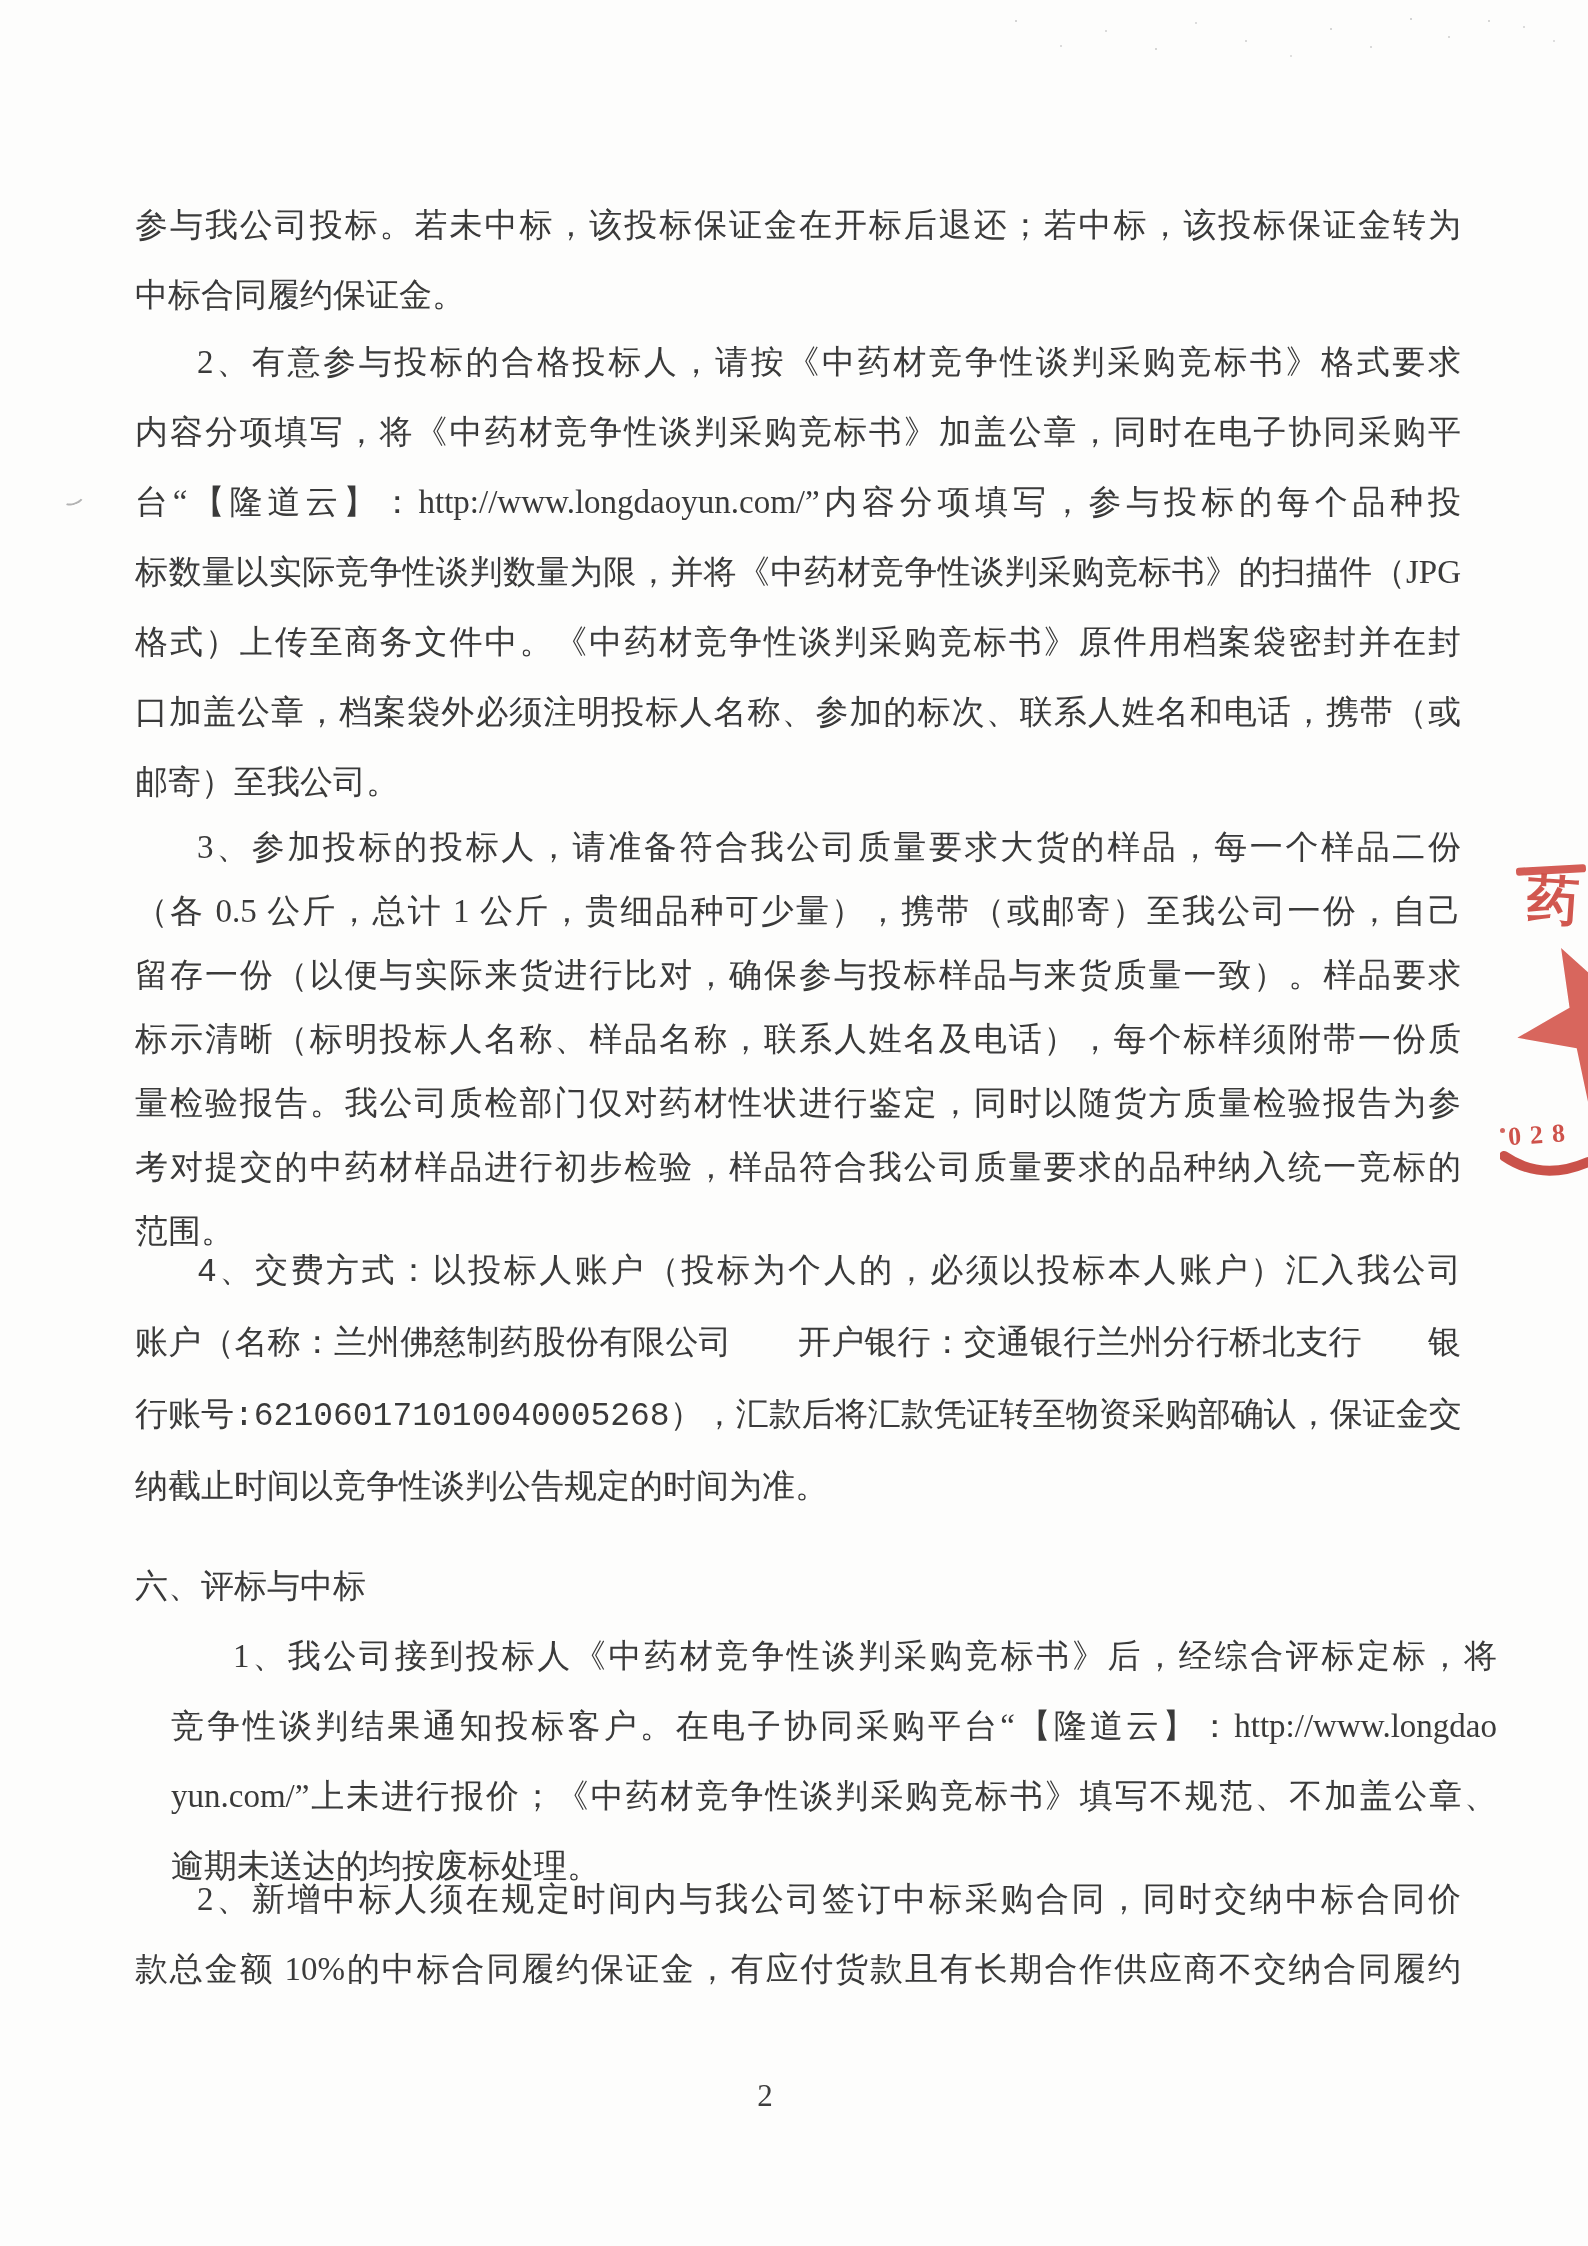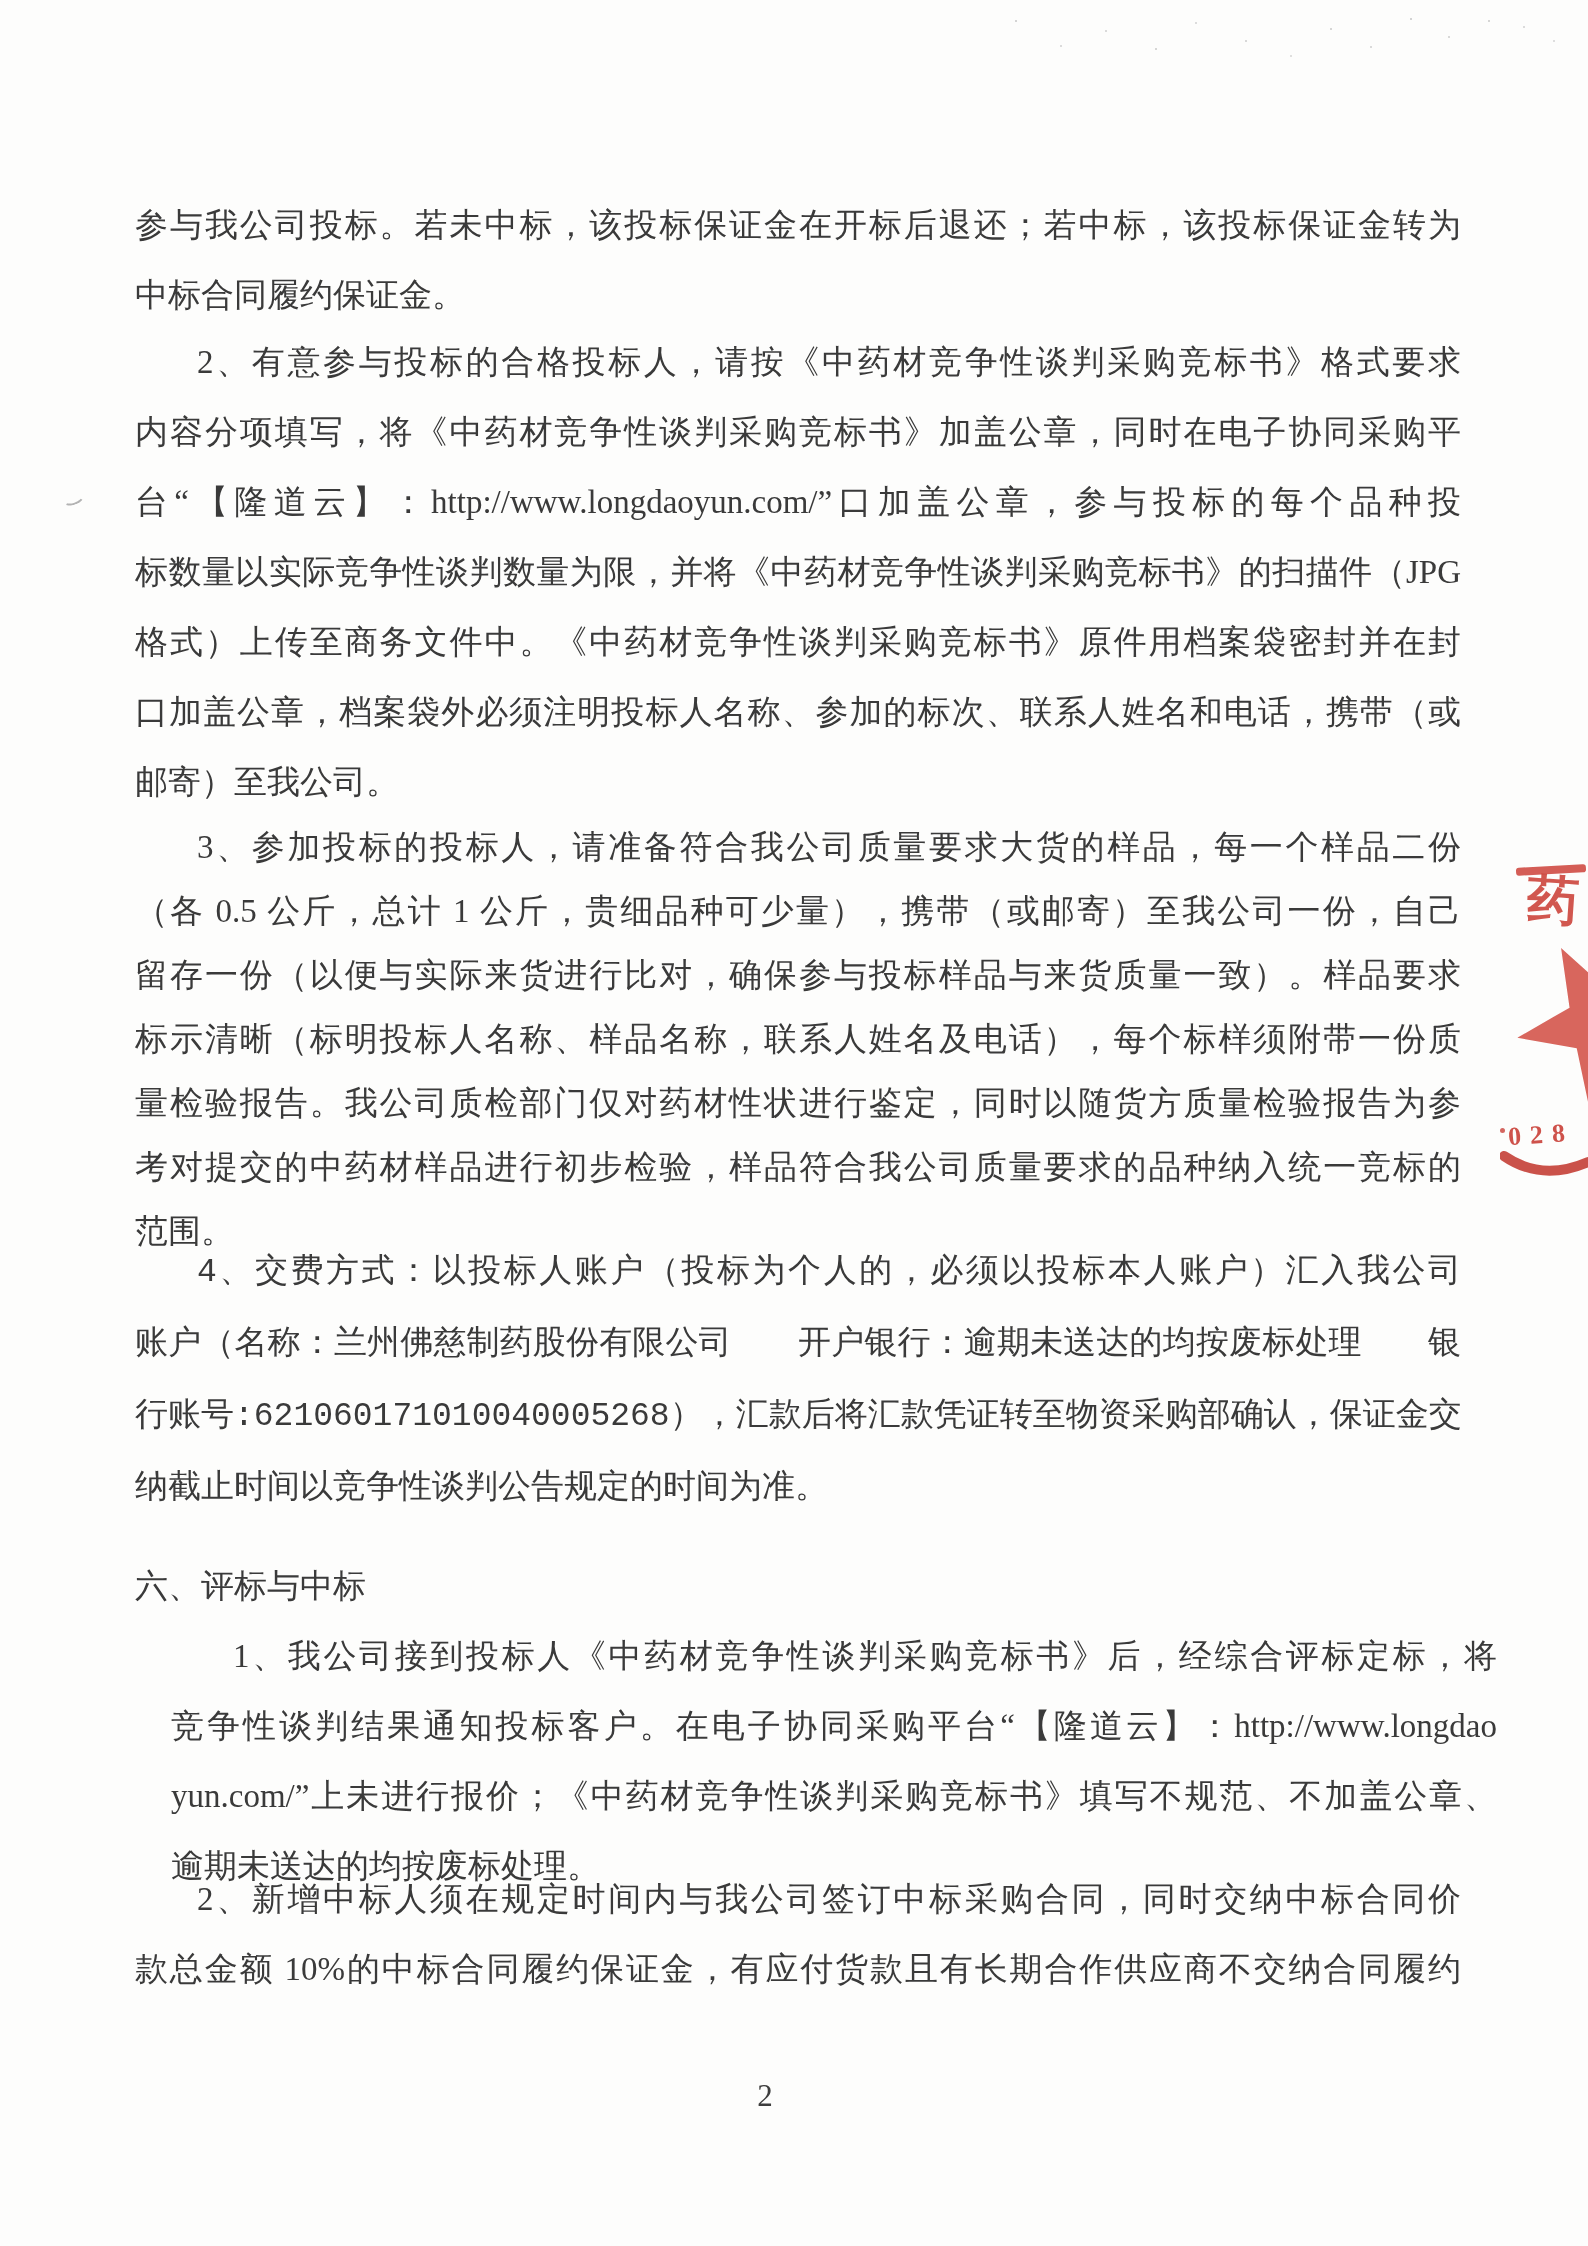--- a/index.html
+++ b/index.html
@@ -85,40 +85,40 @@
   <div class="margin-mark"></div>
 
   <div class="para" id="p0">
     <div class="ln">参与我公司投标。若未中标，该投标保证金在开标后退还；若中标，该投标保证金转为</div>
     <div class="ln short">中标合同履约保证金。</div>
   </div>
 
   <div class="para" id="p1">
     <div class="ln indent">2、有意参与投标的合格投标人，请按《中药材竞争性谈判采购竞标书》格式要求</div>
     <div class="ln">内容分项填写，将《中药材竞争性谈判采购竞标书》加盖公章，同时在电子协同采购平</div>
-    <div class="ln">台“【隆道云】：http://www.longdaoyun.com/”口加盖公章，参与投标的每个品种投</div>
+    <div class="ln">台“【隆道云】：http://www.longdaoyun.com/”内容分项填写，参与投标的每个品种投</div>
     <div class="ln">标数量以实际竞争性谈判数量为限，并将《中药材竞争性谈判采购竞标书》的扫描件（JPG</div>
     <div class="ln">格式）上传至商务文件中。《中药材竞争性谈判采购竞标书》原件用档案袋密封并在封</div>
     <div class="ln">口加盖公章，档案袋外必须注明投标人名称、参加的标次、联系人姓名和电话，携带（或</div>
     <div class="ln short">邮寄）至我公司。</div>
   </div>
 
   <div class="para" id="p2">
     <div class="ln indent">3、参加投标的投标人，请准备符合我公司质量要求大货的样品，每一个样品二份</div>
     <div class="ln">（各 0.5 公斤，总计 1 公斤，贵细品种可少量），携带（或邮寄）至我公司一份，自己</div>
     <div class="ln">留存一份（以便与实际来货进行比对，确保参与投标样品与来货质量一致）。样品要求</div>
     <div class="ln">标示清晰（标明投标人名称、样品名称，联系人姓名及电话），每个标样须附带一份质</div>
     <div class="ln">量检验报告。我公司质检部门仅对药材性状进行鉴定，同时以随货方质量检验报告为参</div>
     <div class="ln">考对提交的中药材样品进行初步检验，样品符合我公司质量要求的品种纳入统一竞标的</div>
     <div class="ln short">范围。</div>
   </div>
 
   <div class="para" id="p3">
     <div class="ln indent">4、交费方式：以投标人账户（投标为个人的，必须以投标本人账户）汇入我公司</div>
-    <div class="ln">账户（名称：兰州佛慈制药股份有限公司　　开户银行：逾期未送达的均按废标处理　　银</div>
+    <div class="ln">账户（名称：兰州佛慈制药股份有限公司　　开户银行：交通银行兰州分行桥北支行　　银</div>
     <div class="ln">行账号:621060171010040005268），汇款后将汇款凭证转至物资采购部确认，保证金交</div>
     <div class="ln short">纳截止时间以竞争性谈判公告规定的时间为准。</div>
   </div>
 
   <div class="para" id="p4">
     <div class="ln short">六、评标与中标</div>
   </div>
 
   <div class="para" id="p5">
     <div class="ln indent">1、我公司接到投标人《中药材竞争性谈判采购竞标书》后，经综合评标定标，将</div>

